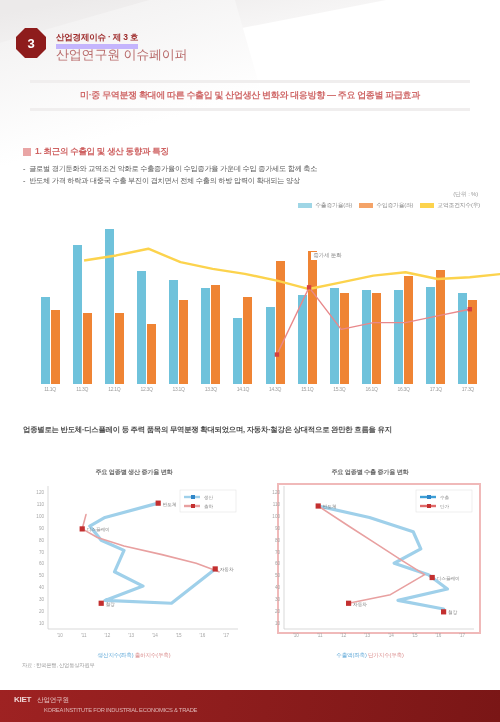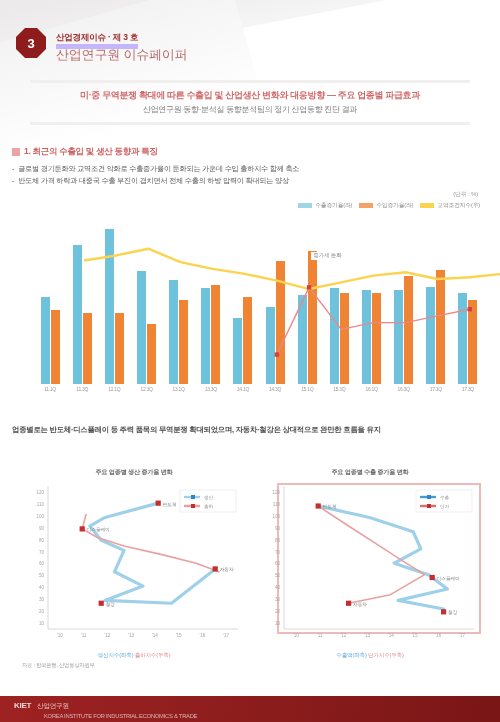--- a/index.html
+++ b/index.html
@@ -65,21 +65,21 @@
     font-size: 9px; font-weight: bold; color: #d06a6a;
     letter-spacing: -0.35px; line-height: 12px; padding: 0 26px;
   }
   .sub-title {
     font-size: 8px; color: #7d7d7d; letter-spacing: -0.3px;
     line-height: 11px; margin-top: 3px; padding: 0 40px;
   }
 
   
   .sec {
-    position: absolute; left: 12px; z-index: 3;
+    position: absolute; left: 23px; z-index: 3;
   }
   .sec-head {
     font-size: 8.5px; font-weight: bold; color: #cf6363; letter-spacing: -0.3px;
     display: flex; align-items: center; gap: 4px;
   }
   .sec-head .marker {
     display: inline-block; width: 8px; height: 8px; background: #e9a5a5;
     flex: 0 0 8px;
   }
   .bullets { margin-top: 6px; }
@@ -146,21 +146,21 @@
   }
   .cap-b { color: #5fa8d8; }
   .cap-r { color: #d98a8a; }
   .sc-note {
     position: absolute; left: 22px; top: 662px; font-size: 5.3px; color: #9b9b9b;
     letter-spacing: -0.2px; z-index: 3;
   }
 
   
   .footer {
-    position: absolute; left: 0; bottom: 0; width: 500px; height: 26px; z-index: 4;
+    position: absolute; left: 0; bottom: 0; width: 500px; height: 32px; z-index: 4;
     background: linear-gradient(100deg, #9e2222 0%, #8e1d1d 45%, #7a1616 100%);
     padding: 5px 0 0 14px; color: #ffffff;
   }
   .footer-row { display: flex; align-items: baseline; gap: 6px; }
   .f-logo { font-size: 8px; font-weight: bold; letter-spacing: -0.3px; color: #f0d6d6; }
   .f-org  { font-size: 6.6px; color: #e7c4c4; letter-spacing: -0.25px; }
   .f-sub  { font-size: 5.8px; color: #dfb6b6; letter-spacing: -0.25px; margin-top: 2px; margin-left: 30px;}
 </style>
 </head>
 <body>
@@ -174,33 +174,32 @@
     <div class="badge">3</div>
     <div class="header-titles">
       <div class="header-title-main">산업경제이슈 · 제 3 호</div>
       <div class="header-title-sub">산업연구원 이슈페이퍼</div>
     </div>
   </div>
 
   <div class="title-block">
     <div class="rule-top"></div>
     <div class="main-title">미·중 무역분쟁 확대에 따른 수출입 및 산업생산 변화와 대응방향 — 주요 업종별 파급효과</div>
-    <div class="sub-title">산업연구원 동향·분석실 동향분석팀의 정기 산업동향 진단 결과</div>
     <div class="rule-bot"></div>
   </div>
 
   <div class="sec" style="top:146px;">
     <div class="sec-head">
       <span class="marker"></span>
       <span>1. 최근의 수출입 및 생산 동향과 특징</span>
     </div>
     <div class="bullets">
       <div class="bullet">
         <span class="dash">-</span>
-        <span>글로벌 경기둔화와 교역조건 악화로 수출증가율이 둔화되는 가운데 수입 출하지수 함께 축소</span>
+        <span>글로벌 경기둔화와 교역조건 악화로 수출증가율이 수입증가율 가운데 수입 증가세도 함께 축소</span>
       </div>
       <div class="bullet">
         <span class="dash">-</span>
         <span>반도체 가격 하락과 대중국 수출 부진이 겹치면서 전체 수출의 하방 압력이 확대되는 양상</span>
       </div>
     </div>
   </div>
 
   <div class="chart1-wrap">
     <div class="unit-note">(단위 : %)</div>

